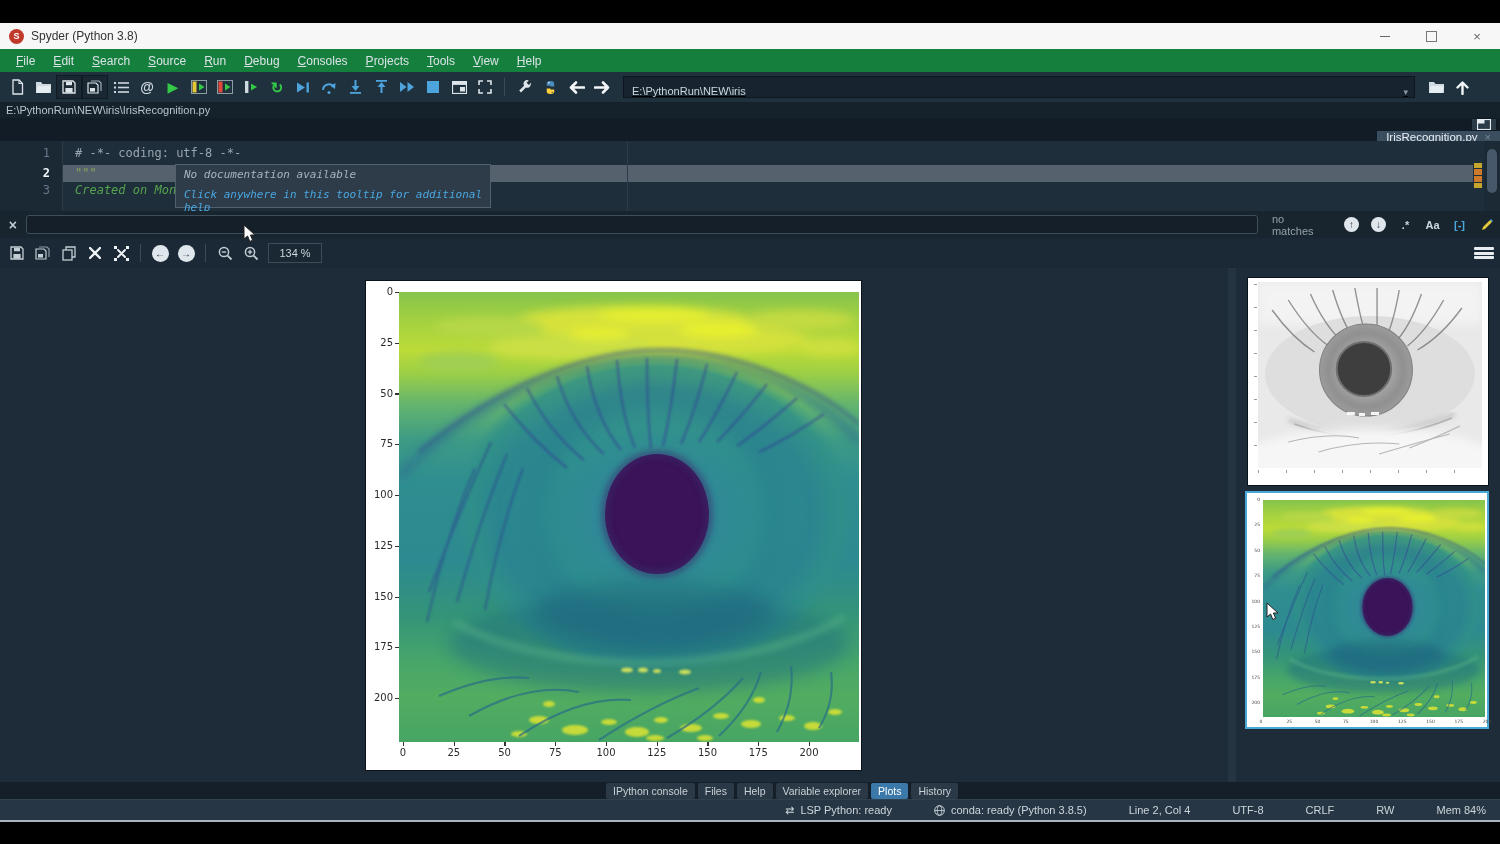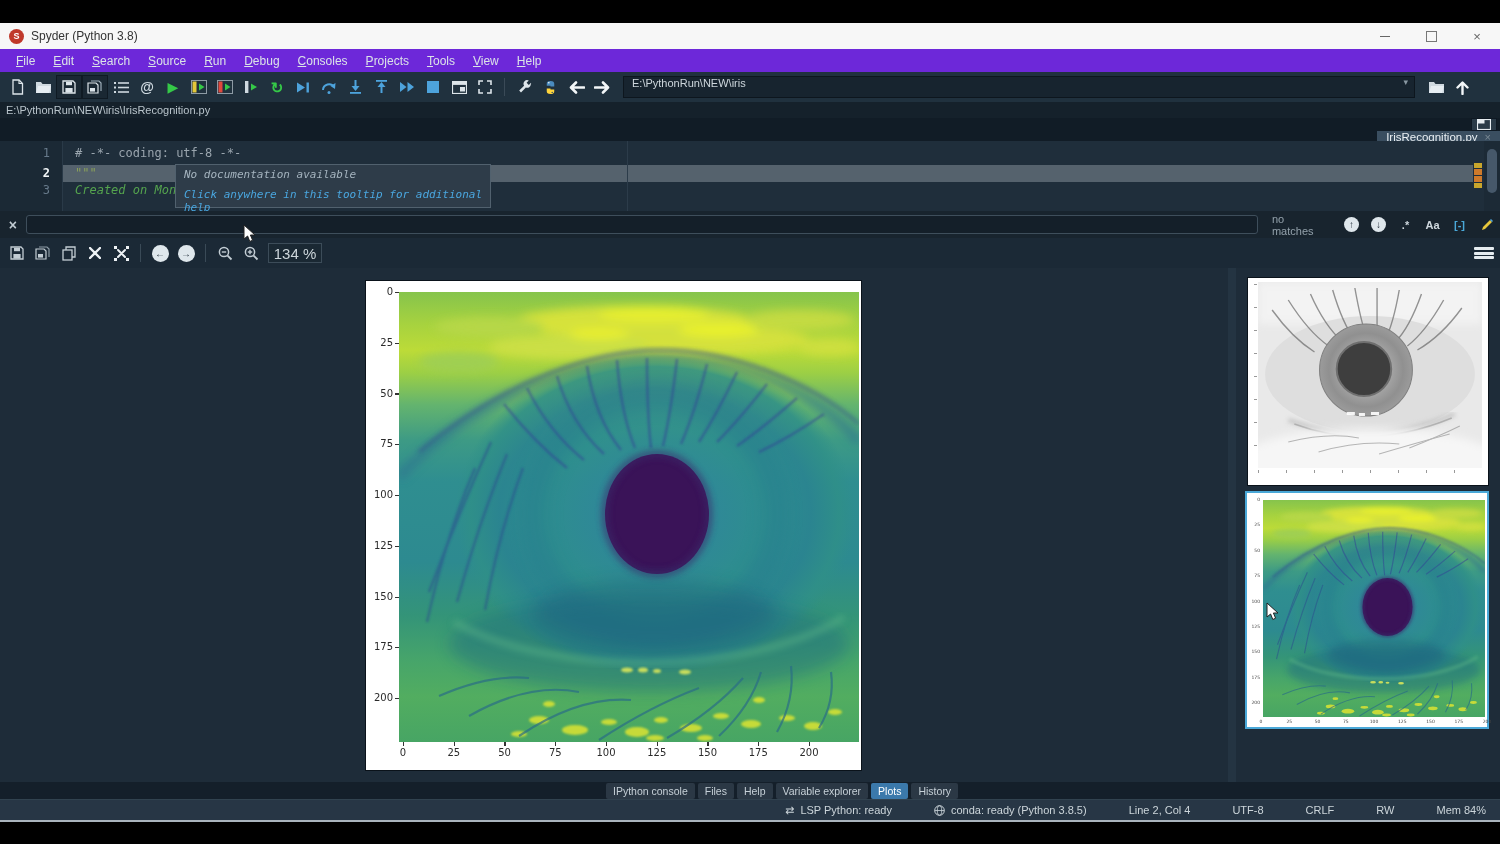--- a/index.html
+++ b/index.html
@@ -10,36 +10,36 @@
   .titlebar{left:0;top:23px;width:1500px;height:26px;background:#f7f7f7;border-bottom:1px solid #d9d9d9;
             display:flex;align-items:center;}
   .app-logo{width:15px;height:15px;border-radius:50%;background:#c0392b;margin:0 7px 0 9px;
             display:flex;align-items:center;justify-content:center;color:#fff;font-size:9px;font-weight:bold;}
   .win-title{font-size:12px;color:#333;}
   .win-controls{margin-left:auto;display:flex;height:100%;}
   .win-btn{width:46px;height:100%;display:flex;align-items:center;justify-content:center;color:#666;font-size:13px;}
   .glyph-min{width:10px;height:1px;background:#666;display:inline-block;}
   .glyph-max{width:9px;height:9px;border:1px solid #777;display:inline-block;}
   
-  .menubar{left:0;top:49px;width:1500px;height:23px;background:#6d28d9;display:flex;align-items:center;
+  .menubar{left:0;top:49px;width:1500px;height:23px;background:#15803d;display:flex;align-items:center;
            padding-left:8px;box-sizing:border-box;gap:2px;}
   .menu-item{display:inline-block;color:#dbe3e8;font-size:12px;padding:3px 8px;}
   .menu-item::first-letter{text-decoration:underline;}
   
   .toolbar{left:0;top:72px;width:1500px;height:30px;background:#20313e;display:flex;align-items:center;
            padding-left:4px;box-sizing:border-box;}
   .tbtn{width:26px;height:24px;display:flex;align-items:center;justify-content:center;flex:0 0 auto;}
   .tbtn.boxed{background:#1a2833;border:1px solid #0f1a23;box-sizing:border-box;}
   .tbtn svg{display:block;}
   .g-run{color:#35c948;font-size:14px;line-height:1;}
   .g-rerun{color:#35c948;font-size:15px;font-weight:bold;line-height:1;}
   .g-at{color:#cfd9e0;font-size:14px;font-weight:bold;line-height:1;}
   .vsep{width:1px;height:18px;background:#3a4a57;margin:0 6px;flex:0 0 auto;}
-  .dir-combo{height:20px;width:790px;background:#17242f;border:1px solid #0d161e;display:flex;align-items:flex-start;
-             margin:16px 8px;flex:0 0 auto;}
+  .dir-combo{height:20px;width:790px;background:#17242f;border:1px solid #0d161e;display:flex;align-items:flex-end;
+             margin:16px 8px;flex:0 0 auto;text-decoration:underline;}
   .dir-combo input{flex:1;background:transparent;border:none;outline:none;color:#cdd6dc;font-size:11px;
              padding:0 8px;font-family:"Liberation Sans",sans-serif;}
   .combo-caret{color:#8a98a3;font-size:9px;padding-right:6px;}
   
   .breadcrumb{left:0;top:102px;width:1500px;height:16px;background:#15212b;color:#b9c4cb;font-size:11px;
               display:flex;align-items:center;padding-left:6px;box-sizing:border-box;}
   
   .tabbar{left:0;top:118px;width:1500px;height:23px;background:#111c26;display:flex;align-items:flex-end;flex-direction:column;}
   .browse-tabs{width:26px;height:21px;background:#2b3b48;border:1px solid #0e1822;display:flex;align-items:center;
                justify-content:center;margin:0 3px 0 2px;box-sizing:border-box;}
@@ -78,21 +78,21 @@
               color:#cdd6dc;font-size:11px;padding:0 8px;outline:none;font-family:"Liberation Sans",sans-serif;}
   .find-status{color:#93a1ab;font-size:11px;margin-left:14px;}
   .find-ico{width:27px;display:flex;align-items:center;justify-content:center;flex:0 0 auto;}
   .circle-btn{width:15px;height:15px;border-radius:50%;background:#dfe7ec;color:#2a3540;font-size:10px;
               display:flex;align-items:center;justify-content:center;font-weight:bold;}
   .txt-ico{color:#cfd8de;font-size:11px;font-weight:bold;}
   .txt-ico.blue{color:#4aa8d8;}
   
   .plots-toolbar{left:0;top:238px;width:1500px;height:30px;background:#1b2936;display:flex;align-items:center;
                  padding-left:4px;box-sizing:border-box;}
-  .zoom-box{width:52px;height:18px;border:1px solid #3c4c59;background:#1a2833;color:#ccd5da;font-size:15px;
+  .zoom-box{width:52px;height:18px;border:1px solid #3c4c59;background:#1a2833;color:#ccd5da;font-size:11px;
             display:flex;align-items:center;justify-content:center;margin-left:4px;}
   
   .plots-area{left:0;top:268px;width:1500px;height:514px;background:#1e2c39;}
   .plot-card{position:absolute;background:#fff;border:1px solid #0a121a;box-sizing:border-box;}
   .main-card{left:365px;top:12px;width:497px;height:491px;}
   .tick{font-family:"DejaVu Sans",sans-serif;color:#2b2b2b;}
   .yticks{position:absolute;left:0;top:5px;width:27px;height:418px;display:flex;flex-direction:column;
           justify-content:space-between;}
   .yticks .tick{font-size:10px;text-align:right;height:12px;line-height:12px;}
   .xticks{position:absolute;left:23px;top:466px;width:434px;display:flex;justify-content:space-between;}

